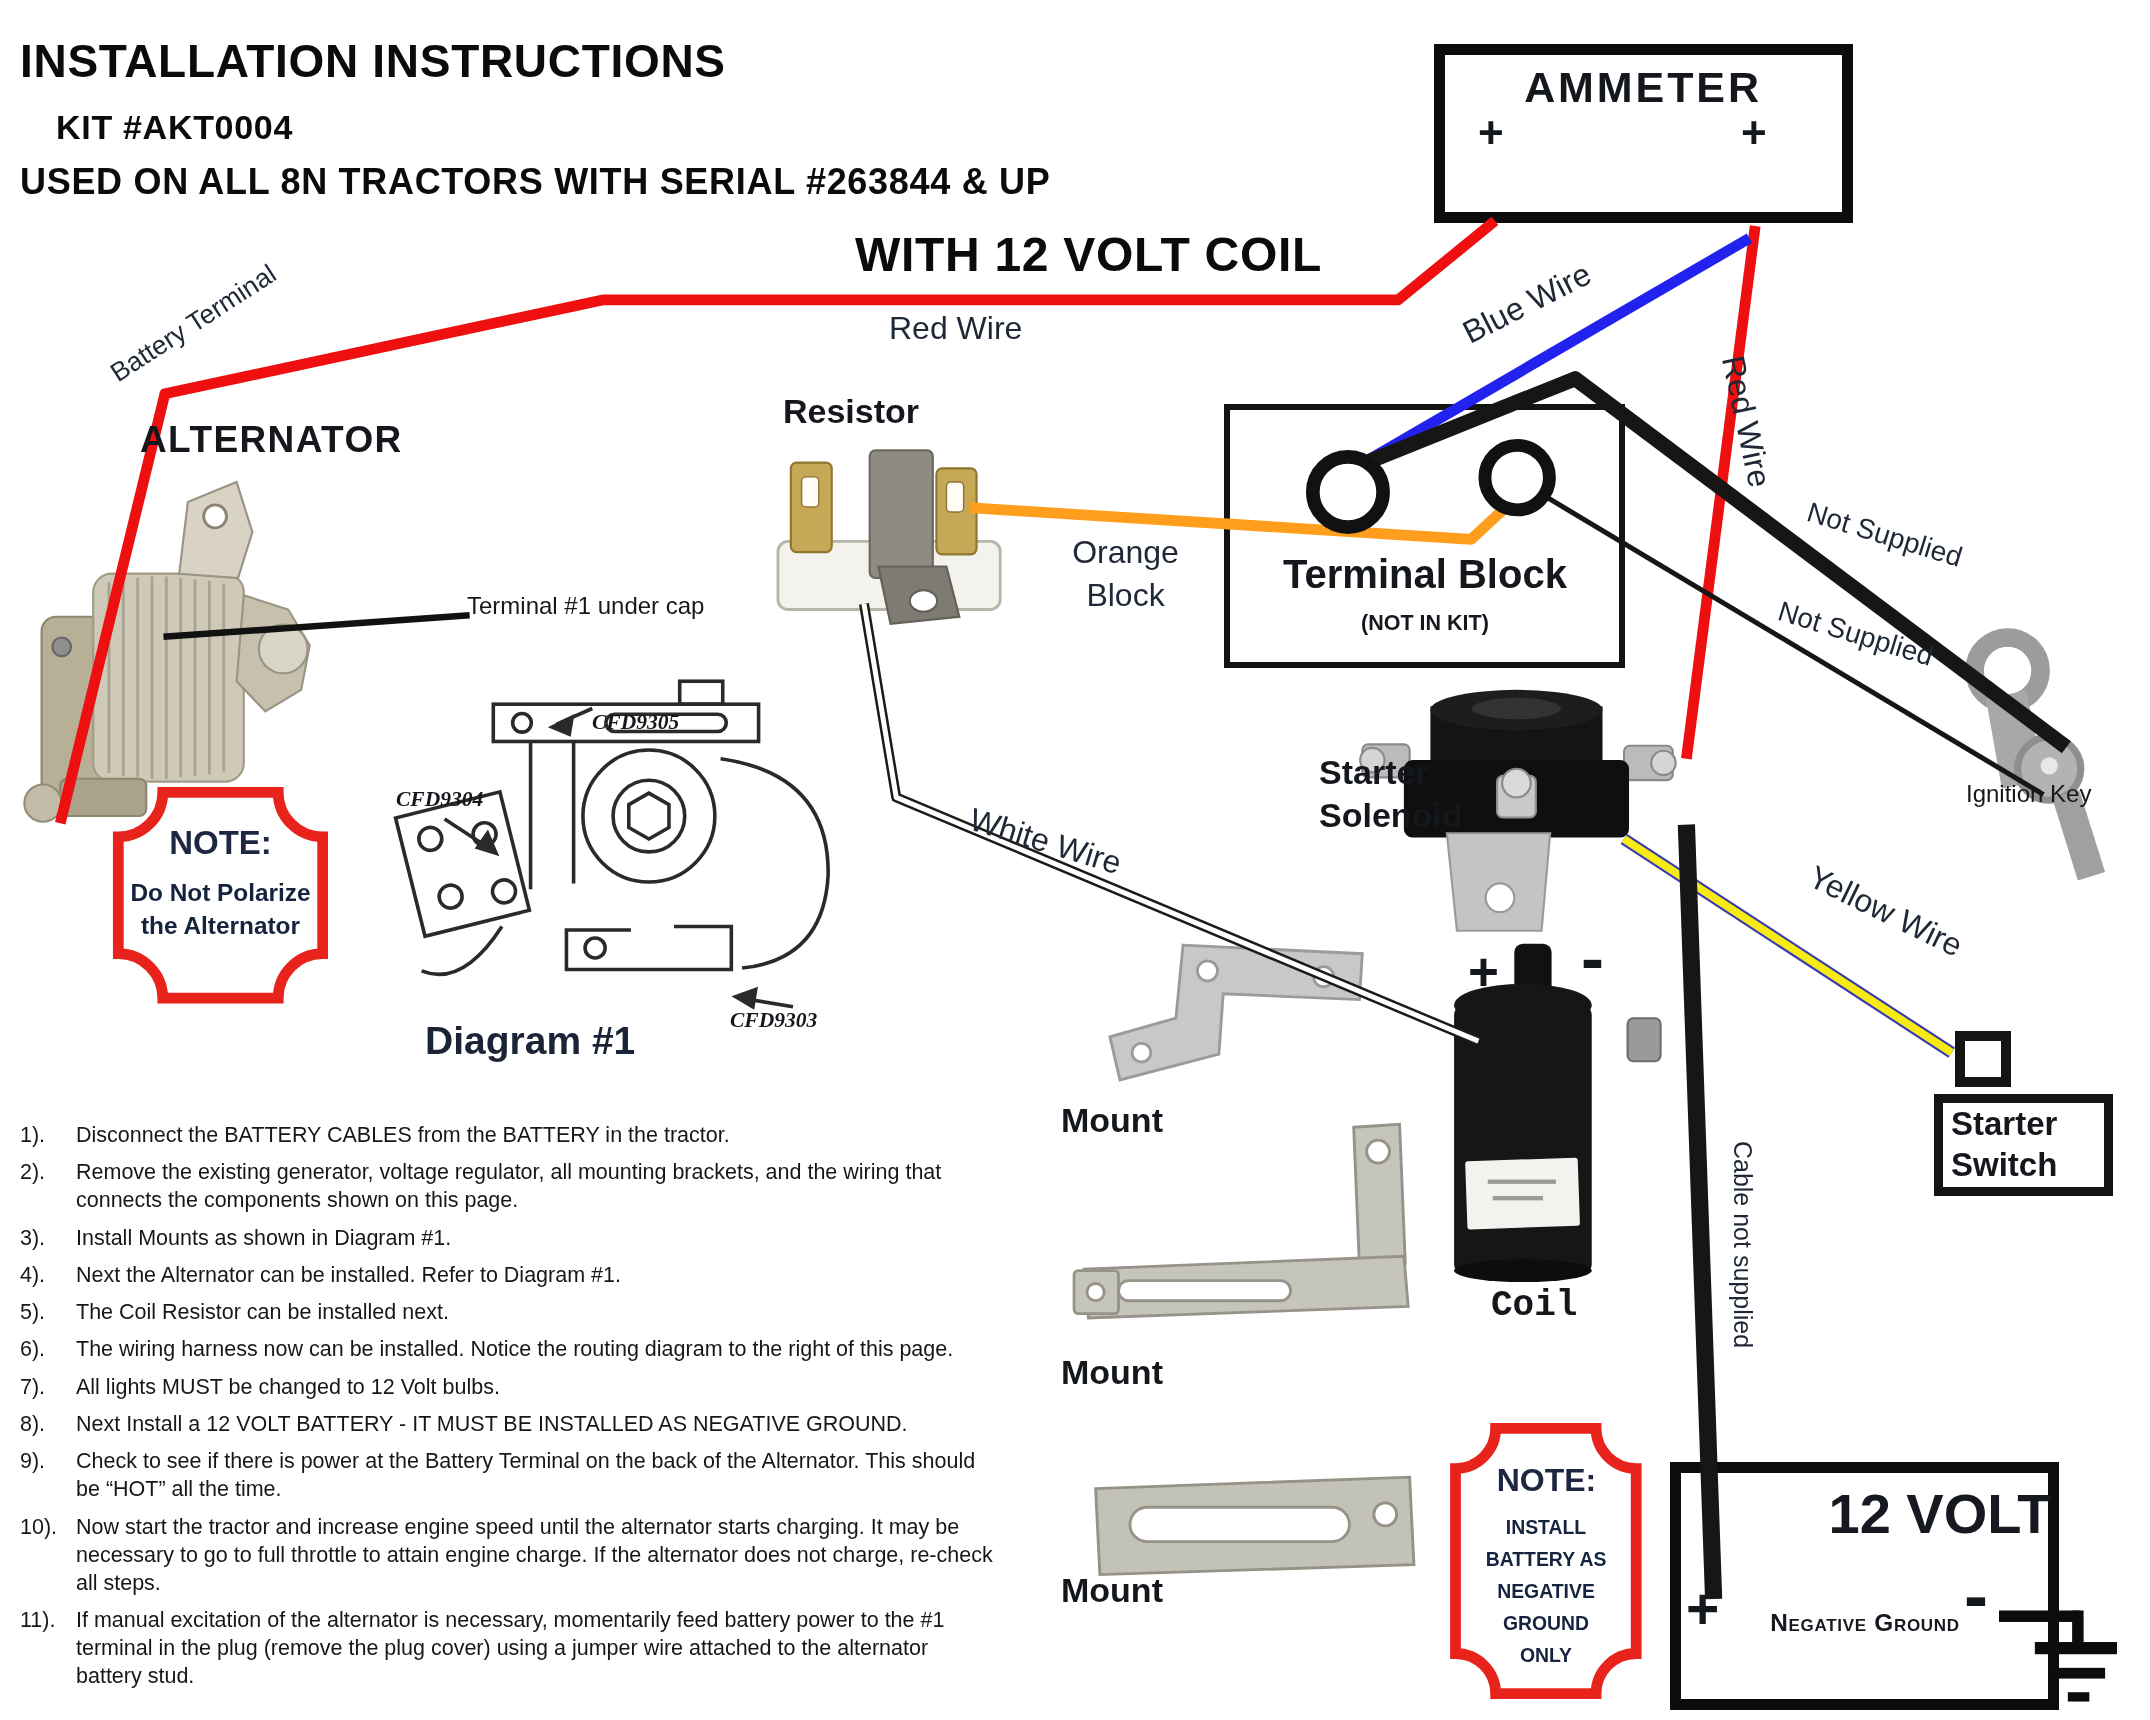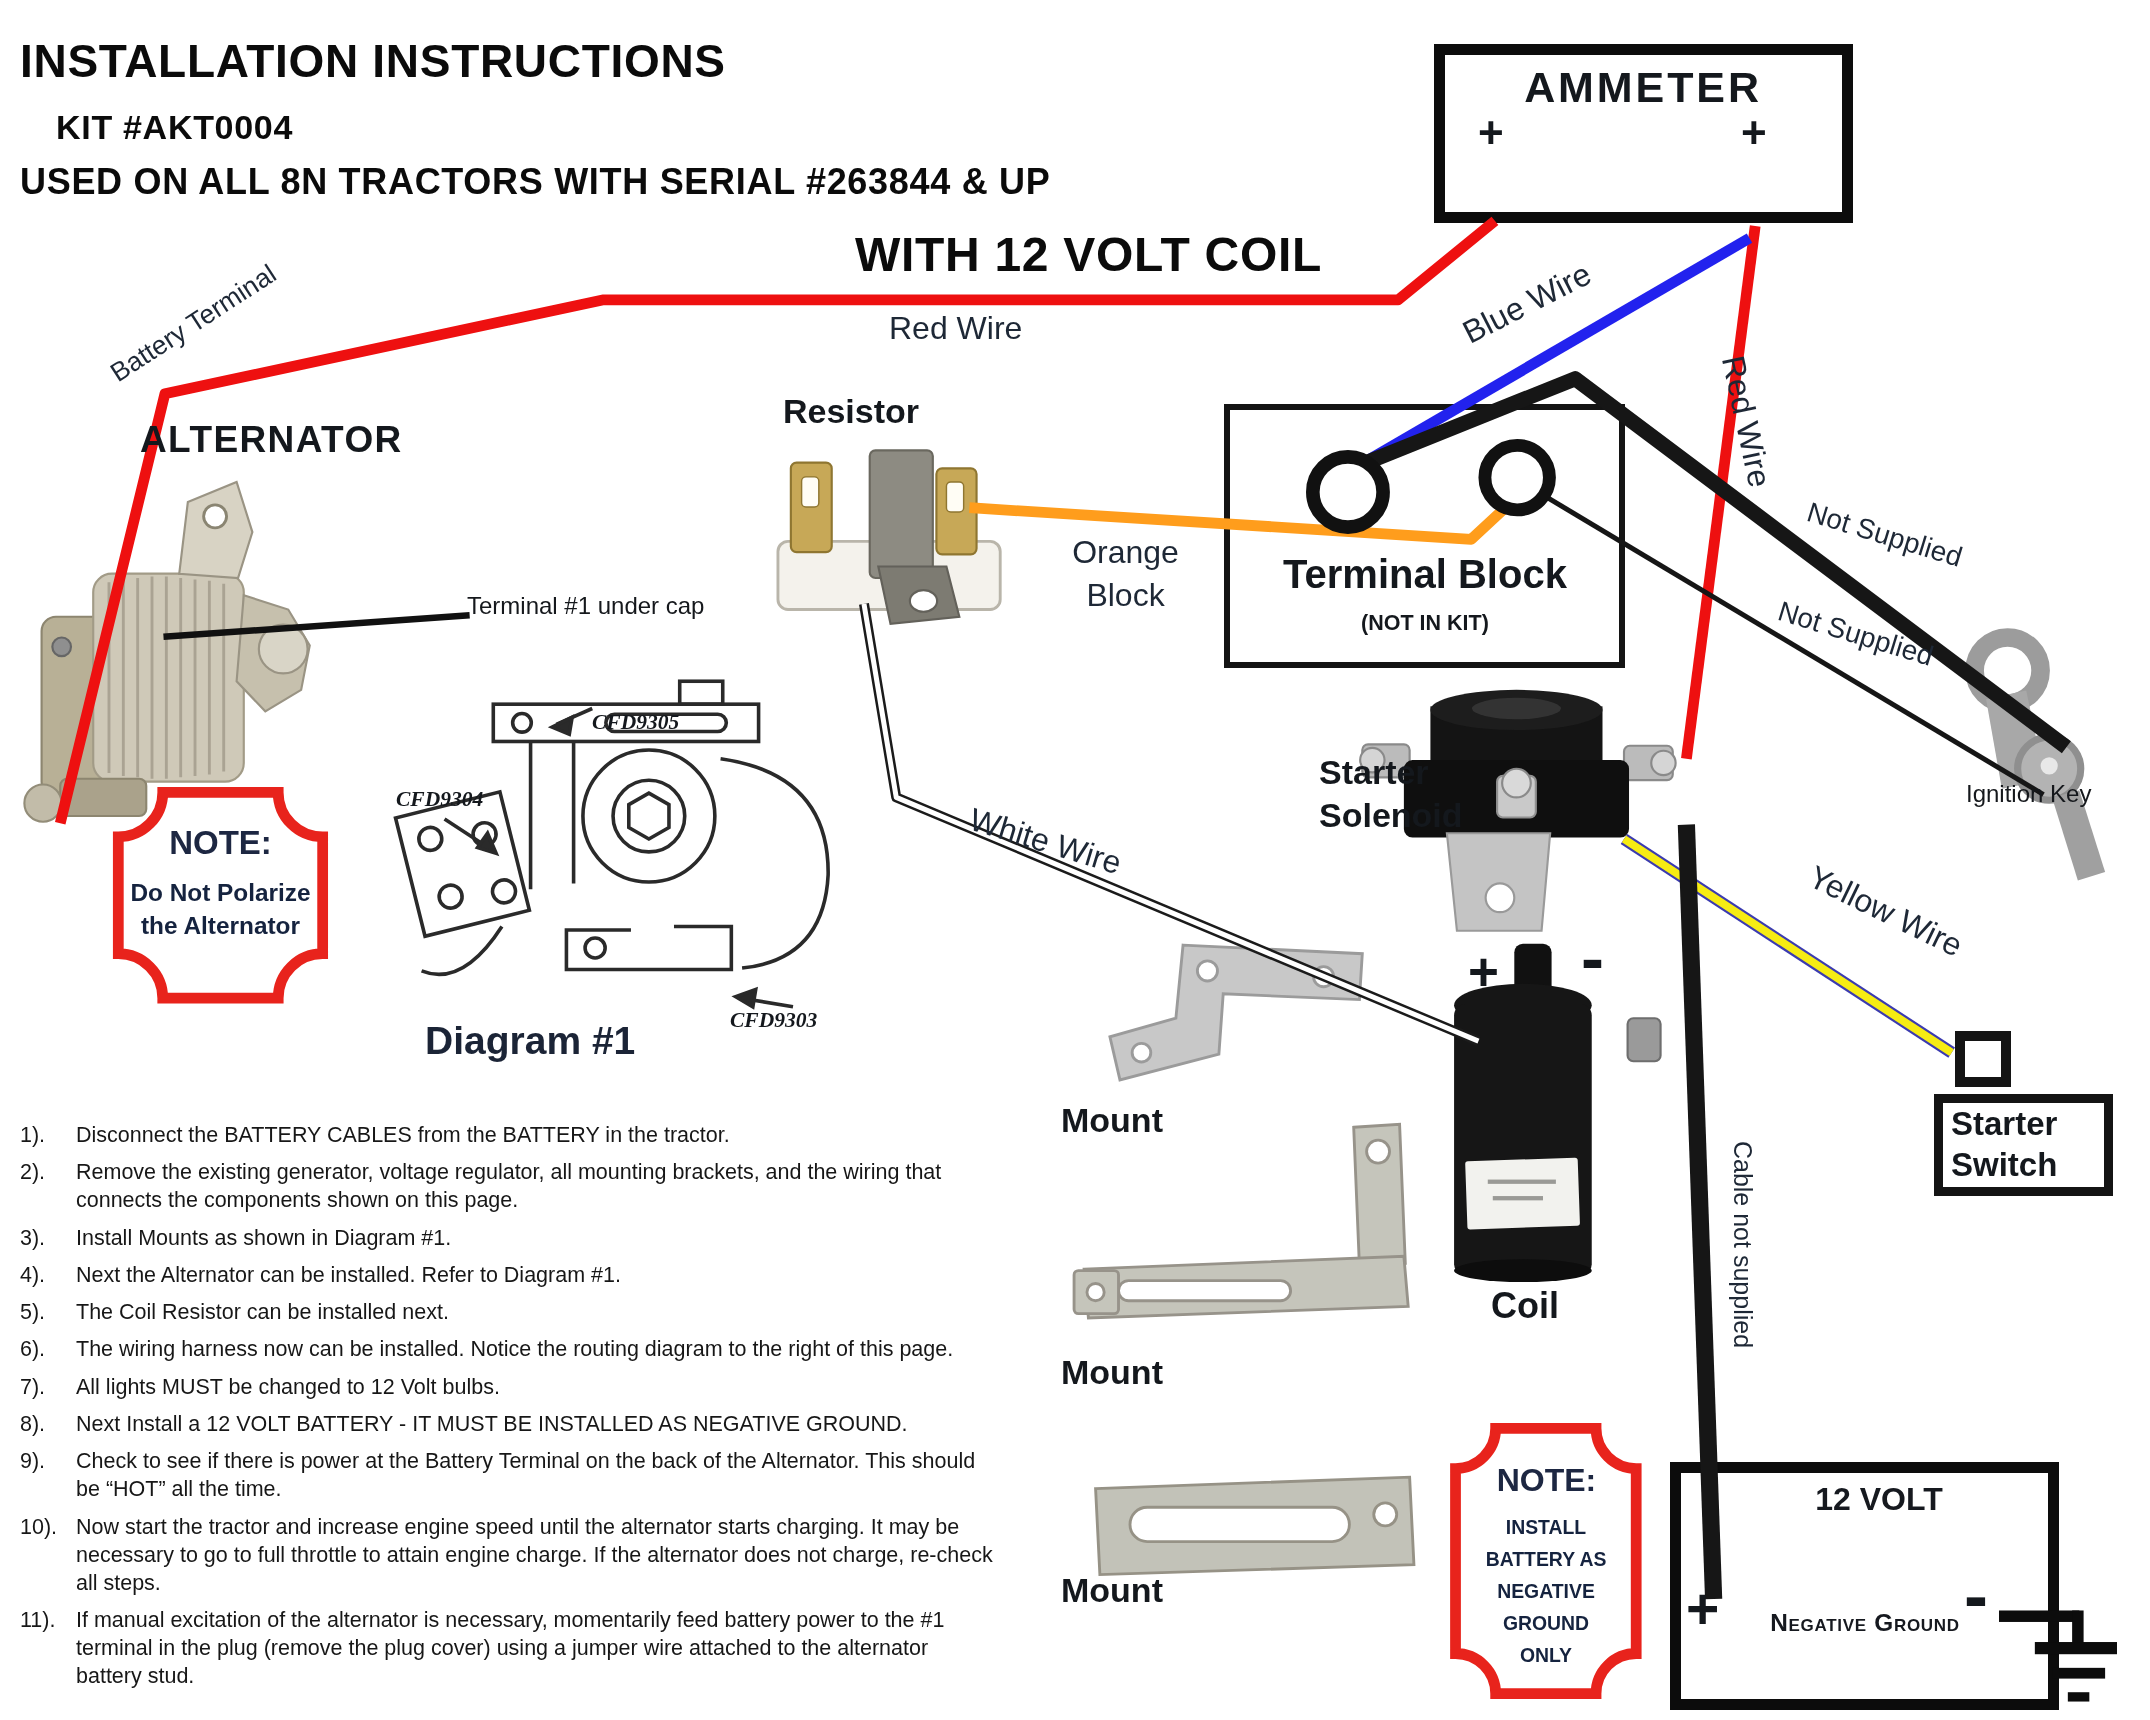--- a/index.html
+++ b/index.html
@@ -203,21 +203,21 @@
   <div class="complbl" style="left:783px; top:392px; font-size:34px;">Resistor</div>
   <div class="complbl" style="left:1233px; top:552px; width:384px; text-align:center; font-size:40px;">Terminal Block</div>
   <div class="complbl" style="left:1233px; top:611px; width:384px; text-align:center; font-size:21.5px;">(NOT IN KIT)</div>
   <div class="complbl" style="left:1319px; top:751px; font-size:34px; line-height:43px;"><span>Starter</span><br>
        <span>Solenoid</span></div>
   <div class="lbl" style="left:1966px; top:780px; font-size:24px; color:#15181c;">Ignition Key</div>
   <div class="complbl" style="left:1951px; top:1103px; font-size:33px; line-height:41px;"><span>Starter</span><br>
        <span>Switch</span></div>
   <div class="complbl" style="left:1468px; top:941px; font-size:53px;">+</div>
   <div class="complbl" style="left:1581px; top:919px; font-size:69px;">-</div>
-  <div class="complbl" style="left:1491px; top:1285px; font-size:36px;">Coil</div>
+  <div class="complbl" style="left:1491px; top:1285px; font-size:36px;font-family:Liberation Mono, monospace;">Coil</div>
   <div class="complbl" style="left:1061px; top:1101px; font-size:34px;">Mount</div>
   <div class="complbl" style="left:1061px; top:1353px; font-size:34px;">Mount</div>
   <div class="complbl" style="left:1061px; top:1571px; font-size:34px;">Mount</div>
 
   <div class="complbl" style="left:425px; top:1019px; font-size:39px; color:#1b2436;">Diagram #1</div>
   <div class="complbl" style="left:592px; top:682px; font-size:21.5px; font-style:italic; font-family:'Liberation Serif',serif;margin-top:28px;">CFD9305</div>
   <div class="complbl" style="left:396px; top:787px; font-size:21.5px; font-style:italic; font-family:'Liberation Serif',serif;">CFD9304</div>
   <div class="complbl" style="left:730px; top:1008px; font-size:21.5px; font-style:italic; font-family:'Liberation Serif',serif;">CFD9303</div>
 
   <div class="note-body" style="left:140px; top:824px; width:161px; font-size:33px; color:#1d2742;">NOTE:</div>
@@ -226,21 +226,21 @@
 
   <div class="note-body" style="left:1471px; top:1462px; width:151px; font-size:32px; color:#1d2742;">NOTE:</div>
   <div class="note-body" style="left:1462px; top:1511px; width:168px; font-size:19.4px; line-height:32px;">
       <div>INSTALL</div>
       <div>BATTERY AS</div>
       <div>NEGATIVE</div>
       <div>GROUND</div>
       <div>ONLY</div>
     </div>
 
-  <div class="complbl" style="left:1682px; top:1481px; width:366px; text-align:center; font-size:32px; color:#16191f;padding-left:28px;">12 VOLT</div>
+  <div class="complbl" style="left:1743px; top:1481px; width:366px; text-align:center; font-size:56px; color:#16191f;padding-left:28px;">12 VOLT</div>
   <div class="complbl" style="left:1682px; top:1609px; width:366px; text-align:center; font-size:24.4px; font-variant:small-caps; letter-spacing:0.7px; color:#16191f;">Negative Ground</div>
   <div class="complbl" style="left:1686px; top:1576px; font-size:57px;">+</div>
   <div class="complbl" style="left:1964px; top:1554px; font-size:72px;">-</div>
 
   <div class="instructions">
       <div class="instr-row">
       <span class="instr-num">1).</span>
       <span class="instr-text">Disconnect the BATTERY CABLES from the BATTERY in the tractor.</span>
     </div>
       <div class="instr-row">

